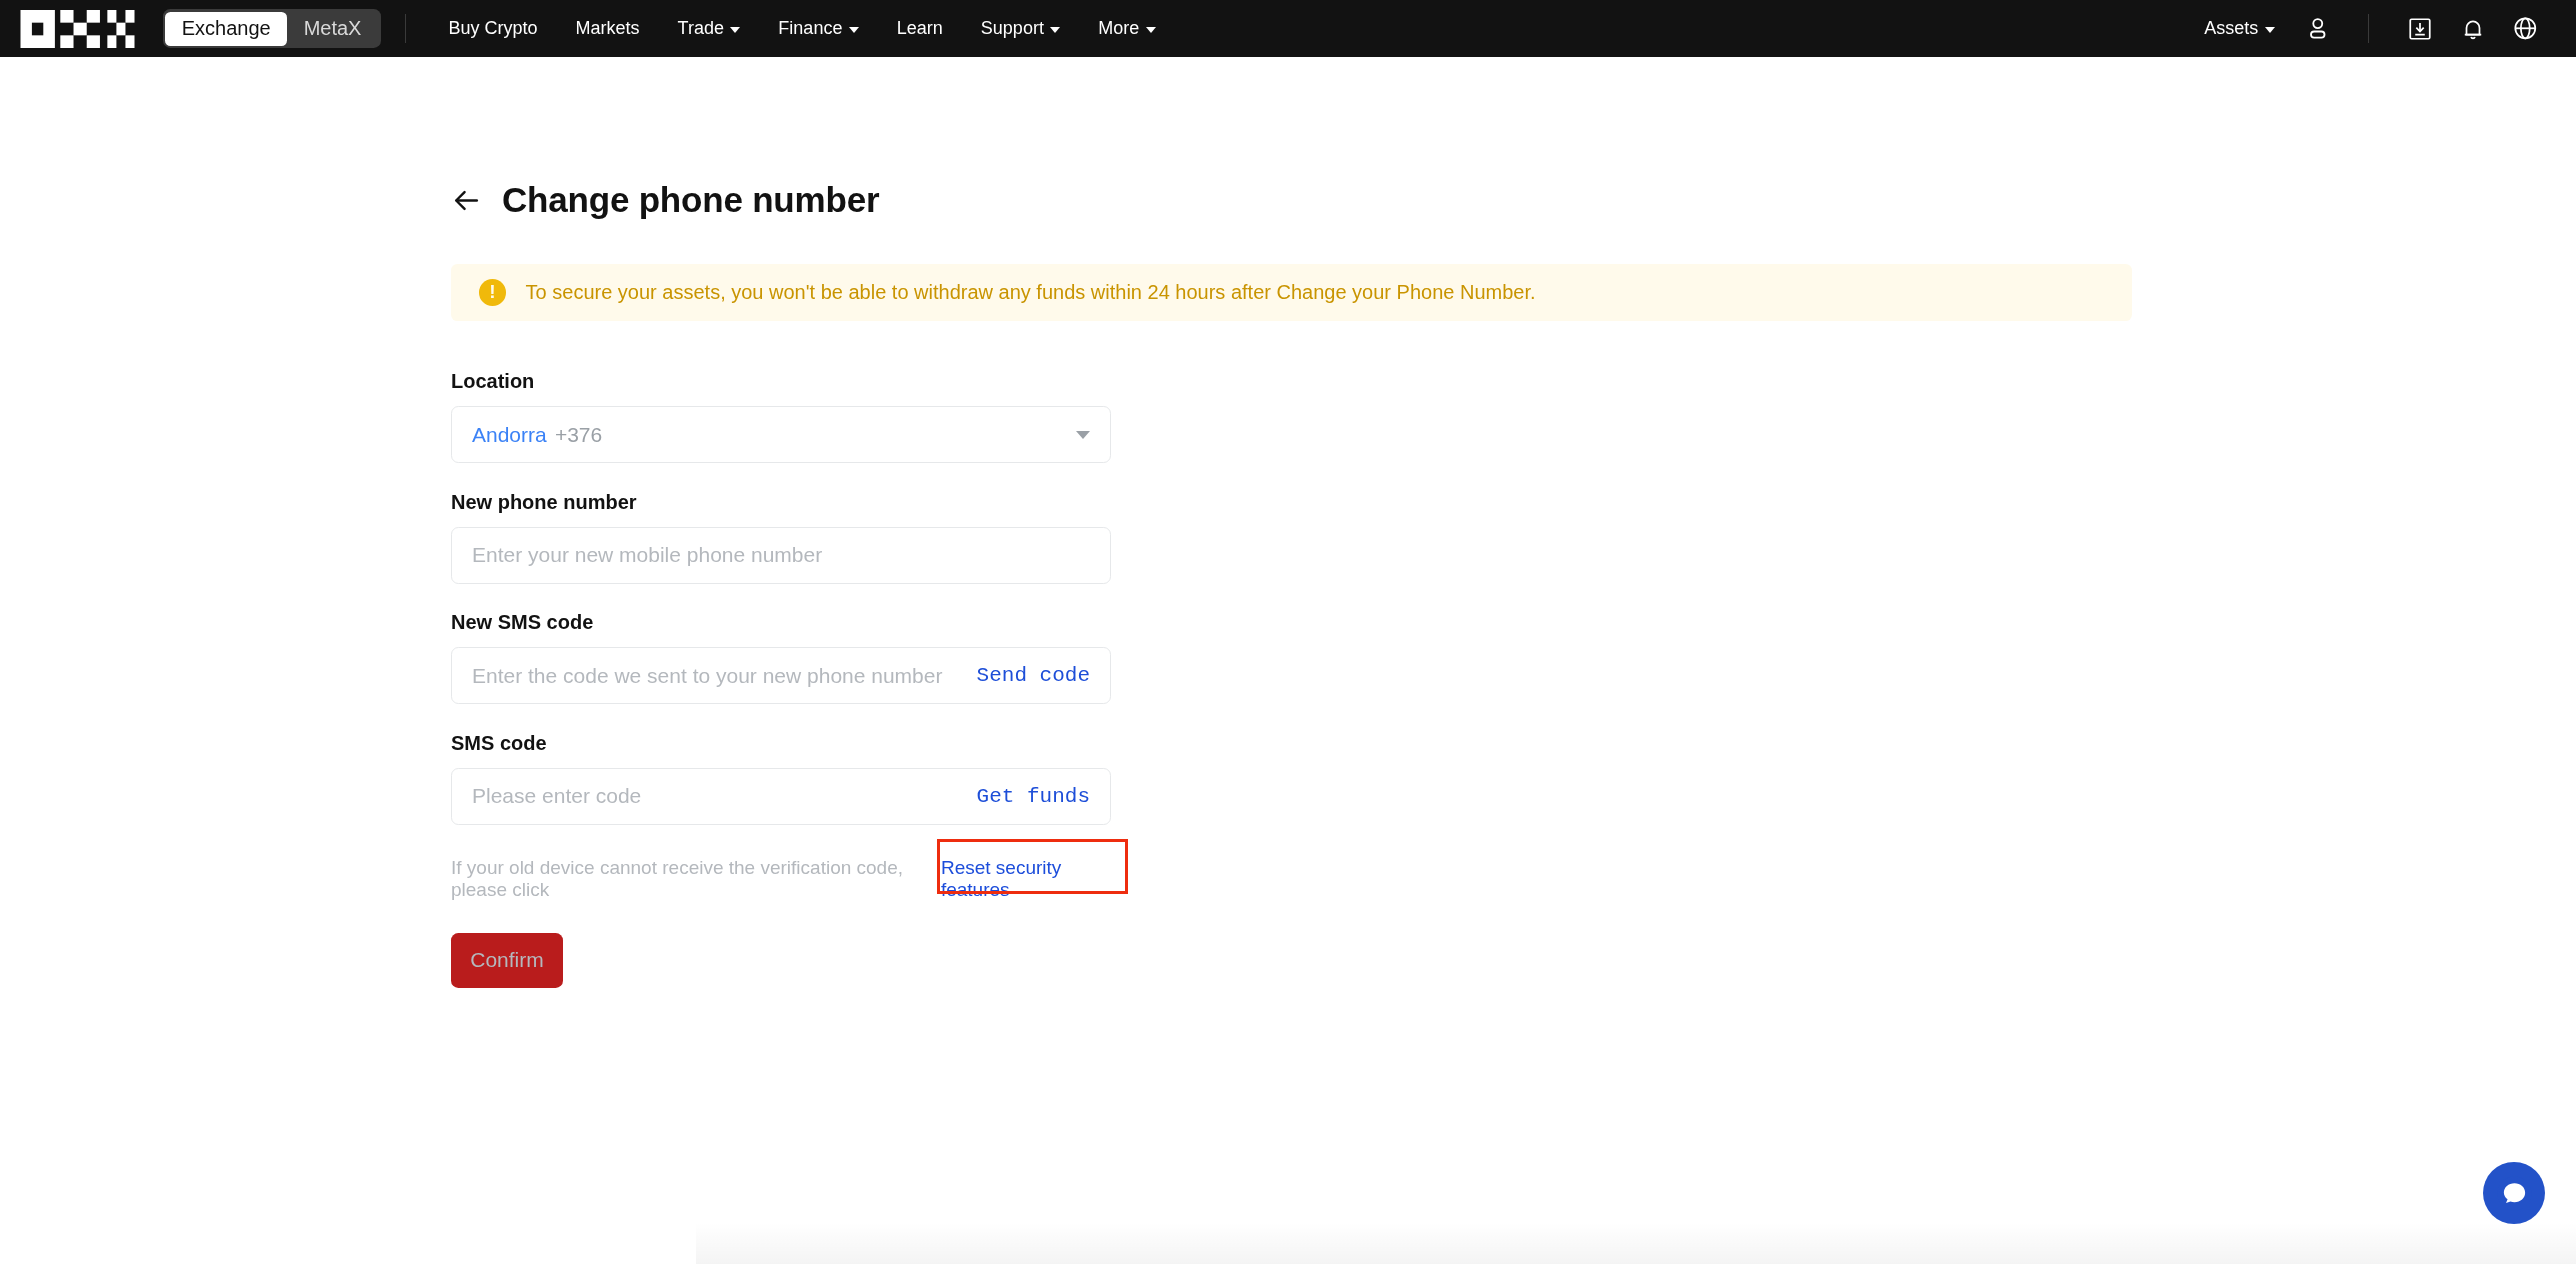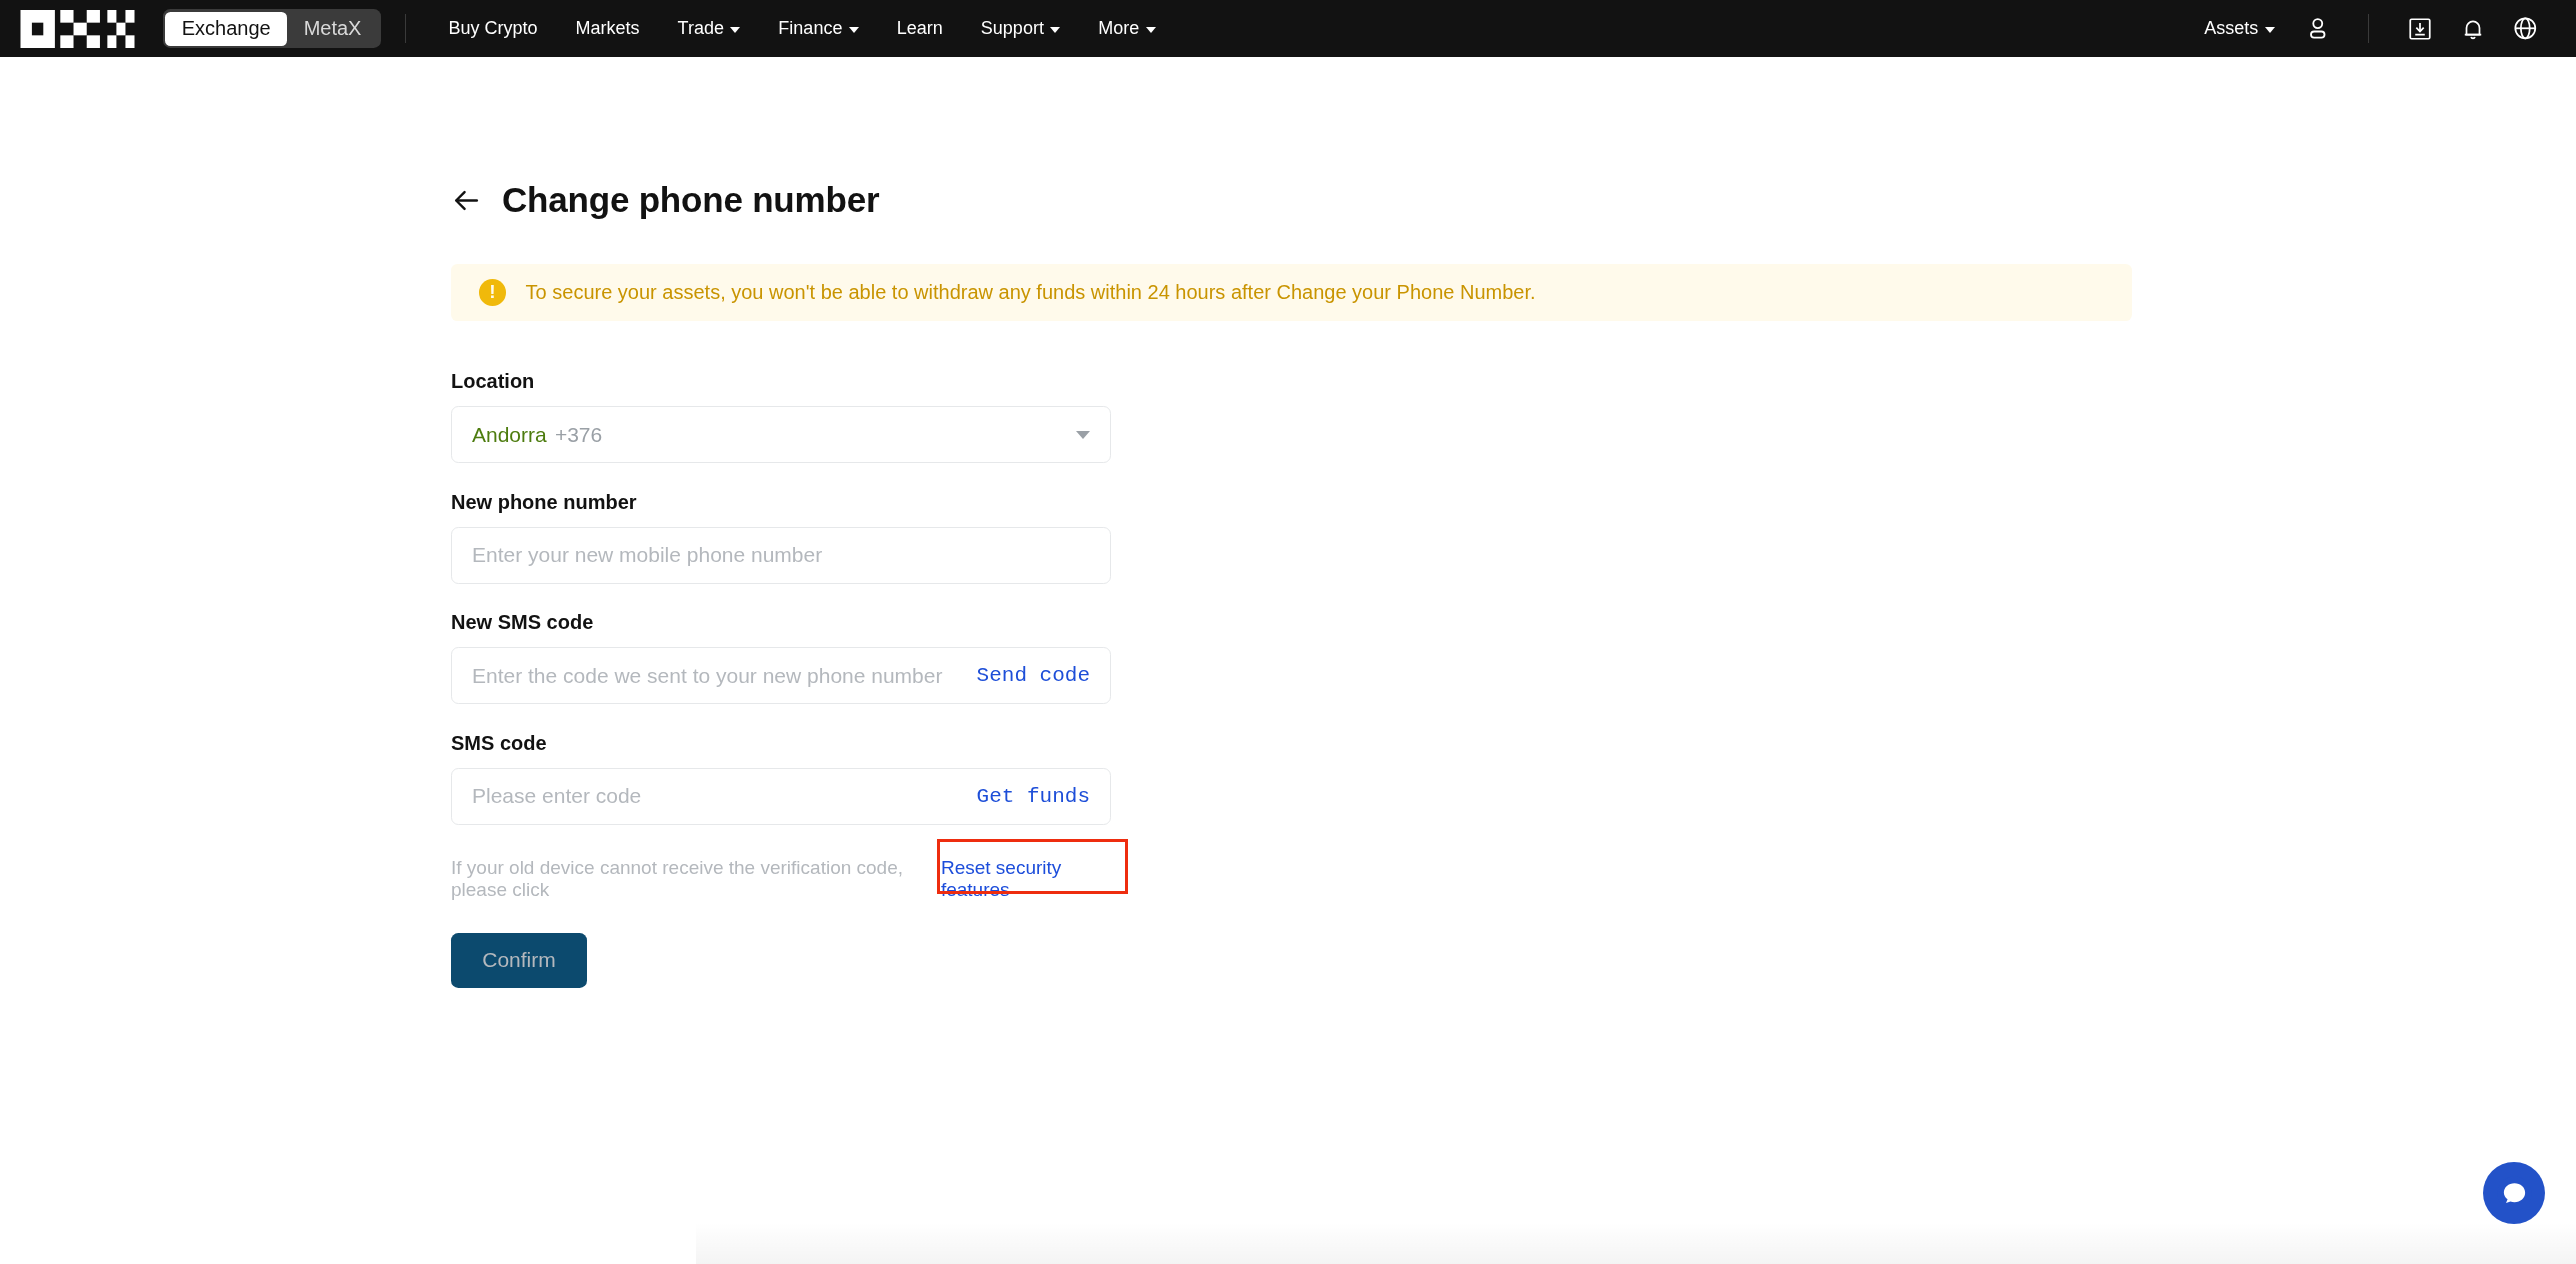--- a/index.html
+++ b/index.html
@@ -116,21 +116,21 @@
   .input-box {
     width: 660px; height: 57px;
     border: 0.9px solid #e6e8ea;
     border-radius: 7.3px;
     background: #ffffff;
     display: flex; align-items: center;
     padding: 0 20px;
     cursor: text;
   }
   .input-box.select { cursor: pointer; }
-  .val-dark { font-size: 21px; color: #4d7c0f; }
+  .val-dark { font-size: 21px; color: #3b82f6; }
   .val-gray { font-size: 21px; color: #9aa0a6; margin-left: 8.2px; }
   .placeholder { font-size: 21px; color: #b4b8bd; }
   .spacer { flex: 1 1 auto; }
   .link-blue {
     font-size: 21px; color: #1d4ed8; cursor: pointer; white-space: nowrap; font-family: Liberation Mono, monospace;
   }
   .sel-chev {
     width: 0; height: 0;
     border-left: 7.3px solid transparent;
     border-right: 7.3px solid transparent;
@@ -152,22 +152,22 @@
     position: absolute;
     left: 486px; top: -24px;
     width: 191px; height: 55px;
     border: 3.7px solid #ee2d0f;
     background: transparent;
     pointer-events: none;
   }
 
   .confirm-btn {
     margin-top: 37px;
-    width: 136px; height: 55px;
-    background: #0c4a6e;
+    width: 112px; height: 55px;
+    background: #b91c1c;
     border: none; border-radius: 7.3px;
     color: #b4b8bd; font-size: 21px;
     font-family: "Liberation Sans", sans-serif;
     cursor: not-allowed;
     display: flex; align-items: center; justify-content: center;
   }
 
   
   .chat-widget {
     position: absolute;

